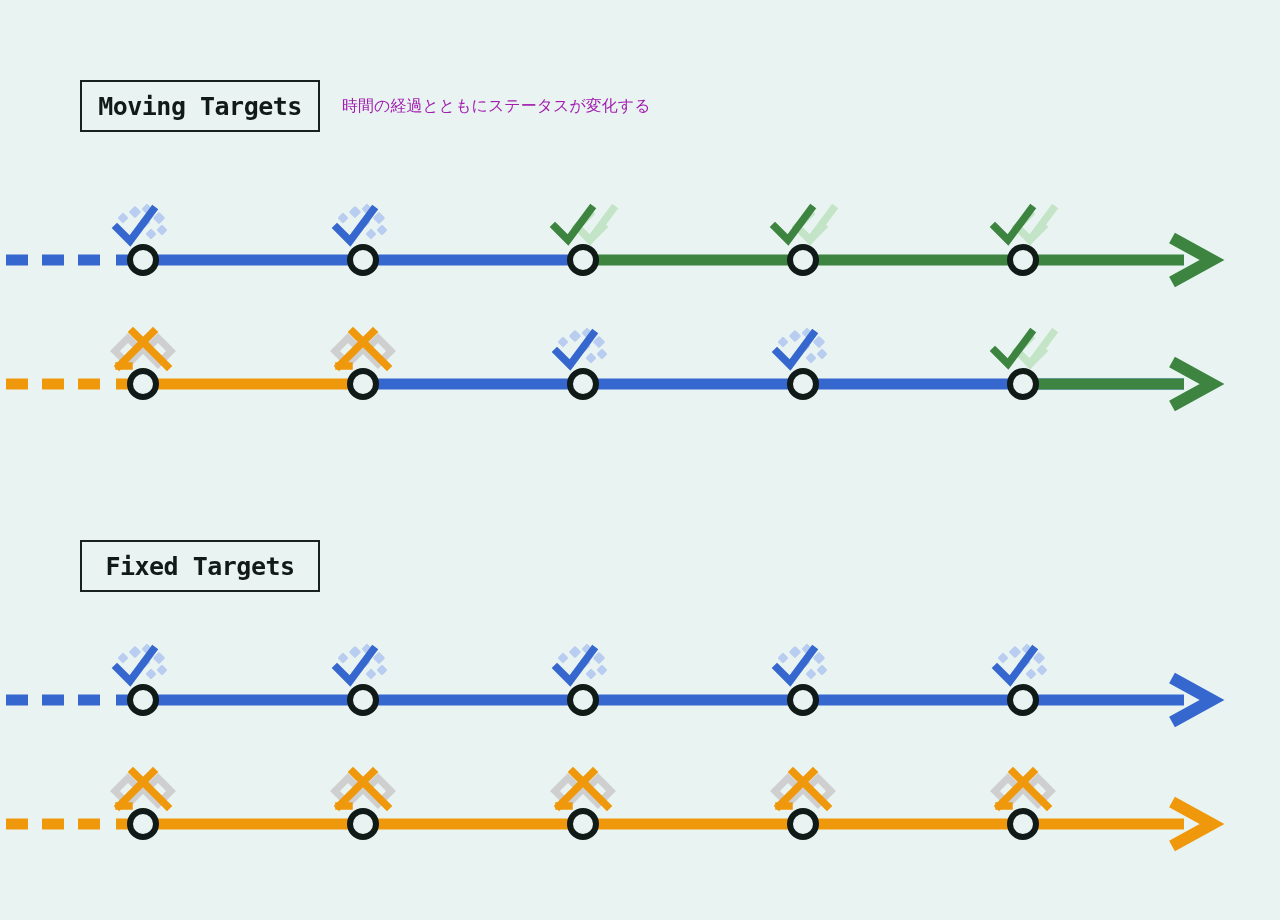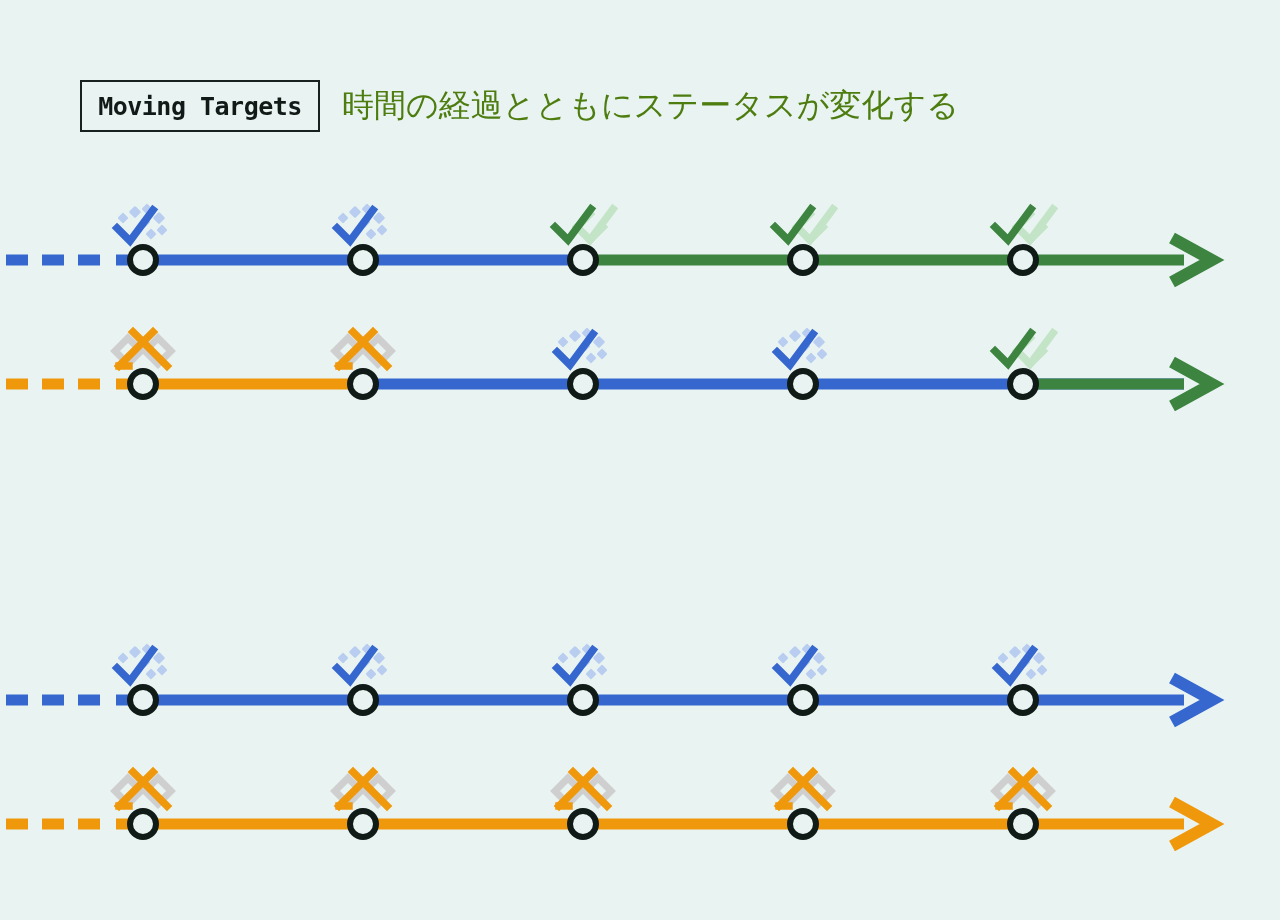--- a/index.html
+++ b/index.html
@@ -25,22 +25,22 @@
   .badge-label{
     font-family:"DejaVu Sans Mono","Liberation Mono",monospace;
     font-weight:bold;
     font-size:25px;
     letter-spacing:-0.5px;
     color:#121a18;
     white-space:nowrap;
   }
   .section-desc{
     margin-left:22px;
-    font-size:32px;
-    color:#4d7c0f;
+    font-size:16px;
+    color:#a21caf;
     white-space:nowrap;
     font-family:"DejaVu Sans","Liberation Sans",sans-serif;
   }
 
   
   .timeline{position:absolute;left:0;width:1280px;height:120px;}
   .tl-svg{display:block;}
   .icon-layer{position:absolute;left:0;top:0;width:1280px;height:120px;pointer-events:none;}
   .node-icon{position:absolute;width:72px;height:56px;transform:translate(-36px,0);}
 </style>
@@ -171,20 +171,23 @@
         <div class="node-icon" style="left: 1023px; top: 0px;">
   <svg viewBox="0 0 72 56" width="72" height="56">
     <path d="M30 27 L43 40 L66 9" fill="none" stroke="#c3e4c6" stroke-width="7.5" stroke-linecap="square" stroke-linejoin="miter"></path>
     <path d="M30 27 L43 14" fill="none" stroke="#c3e4c6" stroke-width="7.5" stroke-linecap="square"></path>
     <path d="M43 40 L56 27" fill="none" stroke="#c3e4c6" stroke-width="7.5" stroke-linecap="square"></path>
     <path d="M8 27 L21 40 L44 9" fill="none" stroke="#3d8440" stroke-width="7.5" stroke-linecap="square" stroke-linejoin="miter"></path>
   </svg></div>
       </div>
     </div>
     <div class="section-head" style="top: 540px; left: 80px;">
+      <div class="badge">
+        <span class="badge-label">Fixed Targets</span>
+      </div>
     </div>
     <div class="timeline" style="top: 640px;">
       <svg class="tl-svg" width="1280" height="120" viewBox="0 0 1280 120">
         <rect x="6" y="54.5" width="22" height="11" fill="#3567ce"></rect>
         <rect x="42" y="54.5" width="22" height="11" fill="#3567ce"></rect>
         <rect x="78" y="54.5" width="22" height="11" fill="#3567ce"></rect>
         <rect x="116" y="54.5" width="1068" height="11" fill="#3567ce"></rect>
         <path d="M1172 38 L1212 60 L1172 82" fill="none" stroke="#3567ce" stroke-width="12" stroke-linecap="butt" stroke-linejoin="miter"></path>
         <circle cx="143" cy="60" r="13" fill="#e9f4f2" stroke="#101b18" stroke-width="6"></circle>
         <circle cx="363" cy="60" r="13" fill="#e9f4f2" stroke="#101b18" stroke-width="6"></circle>

